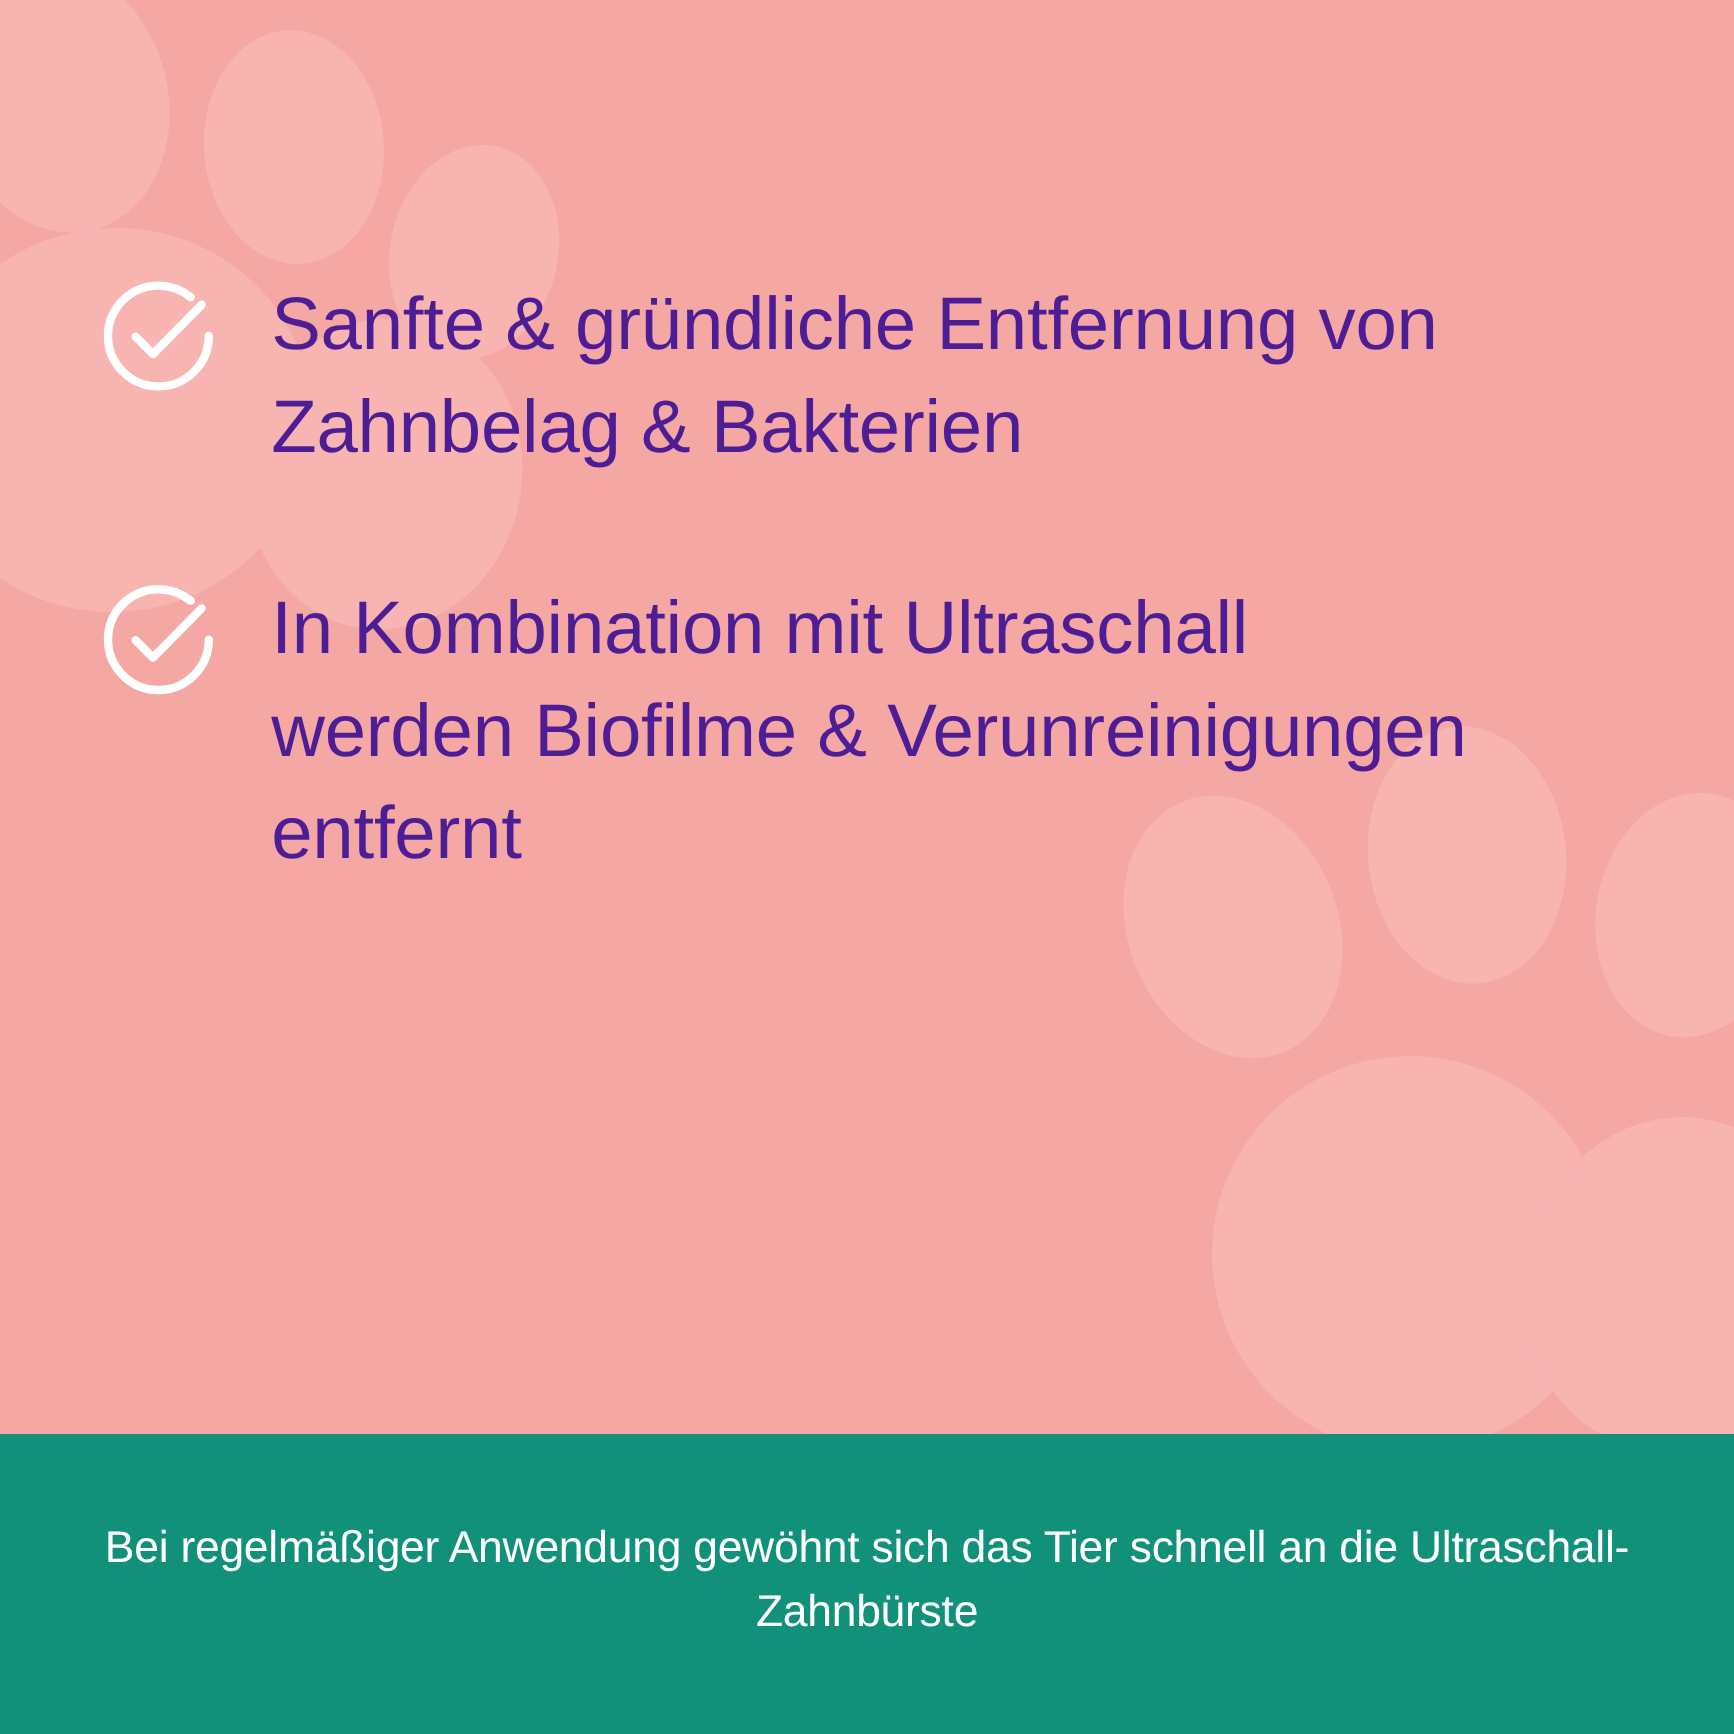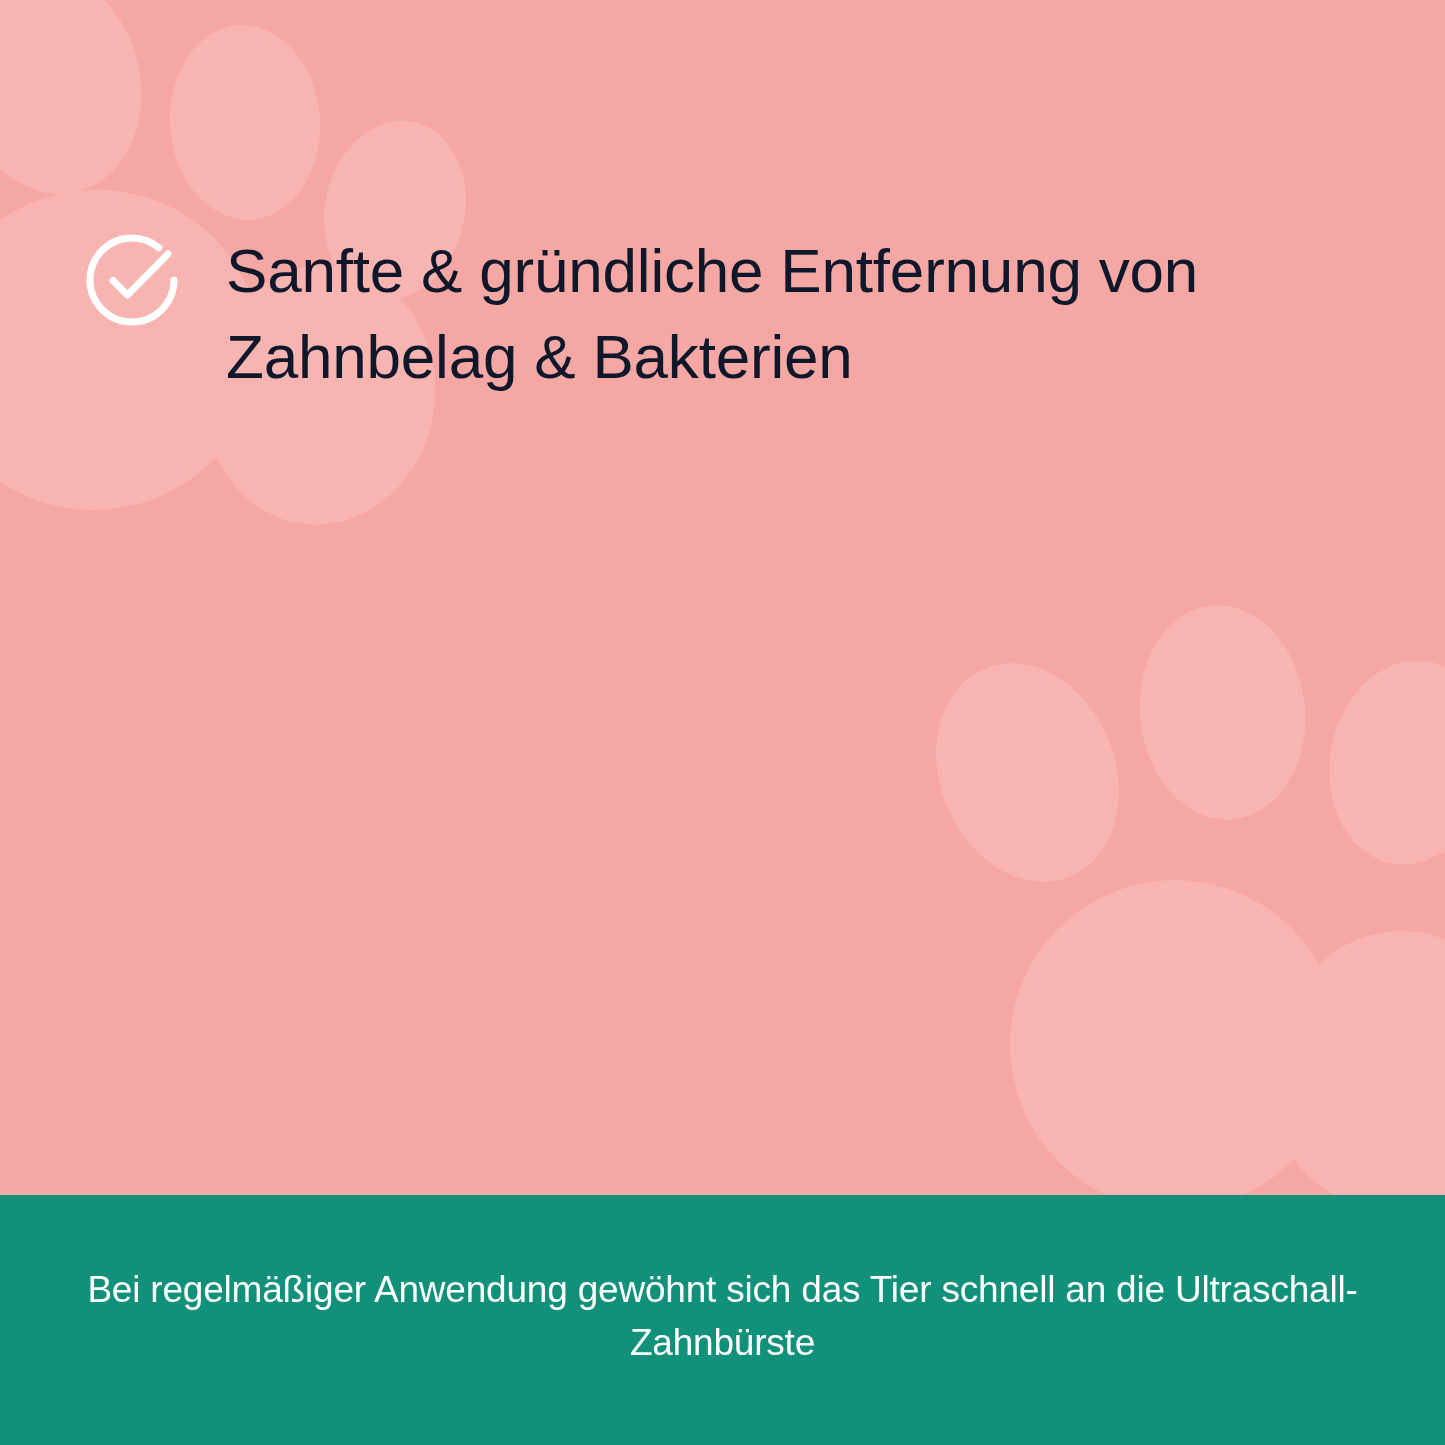--- a/index.html
+++ b/index.html
@@ -67,21 +67,21 @@
   .check-icon {
     flex: 0 0 auto;
     width: 100px;
     height: 100px;
     margin-right: 44px;
     margin-top: 2px;
   }
   .check-icon svg { display: block; }
 
   .benefit-text {
-    color: #0f172a;
+    color: #4c1d95;
     font-size: 62px;
     line-height: 1.38;
     font-weight: 400;
     letter-spacing: -0.2px;
     max-width: 1090px;
   }
 
   
   .row-1 .benefit-text { max-width: 1060px; }
   .row-2 { margin-bottom: 96px; }
@@ -134,20 +134,29 @@
     <div class="benefit-row row-1">
       <span class="check-icon">
         <svg width="100" height="100" viewBox="0 0 100 100" fill="none" xmlns="http://www.w3.org/2000/svg">
           <path d="M92 50c0 23.2-18.8 42-42 42S8 73.2 8 50 26.8 8 50 8c10.2 0 19.6 3.6 26.9 9.7" stroke="#ffffff" stroke-width="7" stroke-linecap="round"></path>
           <path d="M31 50.5 45.5 65 86 24" stroke="#ffffff" stroke-width="7" stroke-linecap="round" stroke-linejoin="round"></path>
         </svg>
       </span>
       <div class="benefit-text">Sanfte &amp; gründliche Entfernung von Zahnbelag &amp; Bakterien</div>
     </div>
 
+    <div class="benefit-row row-2">
+      <span class="check-icon">
+        <svg width="100" height="100" viewBox="0 0 100 100" fill="none" xmlns="http://www.w3.org/2000/svg">
+          <path d="M92 50c0 23.2-18.8 42-42 42S8 73.2 8 50 26.8 8 50 8c10.2 0 19.6 3.6 26.9 9.7" stroke="#ffffff" stroke-width="7" stroke-linecap="round"></path>
+          <path d="M31 50.5 45.5 65 86 24" stroke="#ffffff" stroke-width="7" stroke-linecap="round" stroke-linejoin="round"></path>
+        </svg>
+      </span>
+      <div class="benefit-text">In Kombination mit Ultraschall werden Biofilme &amp; Verunreinigungen entfernt</div>
+    </div>
 
 
   </div>
 
   <div class="footer-band">
     <div class="footer-text">Bei regelmäßiger Anwendung gewöhnt sich das Tier schnell an die Ultraschall-Zahnbürste</div>
   </div>
 
 </div>
 

